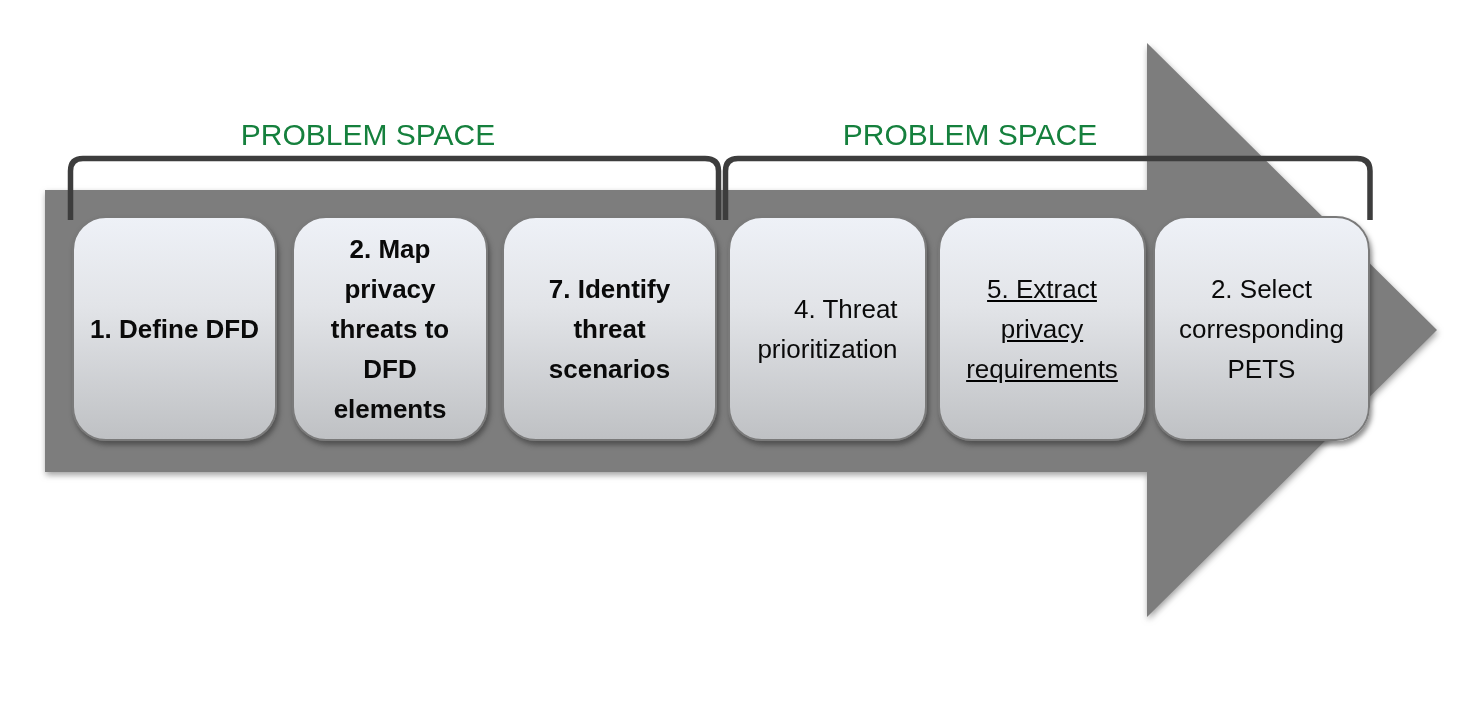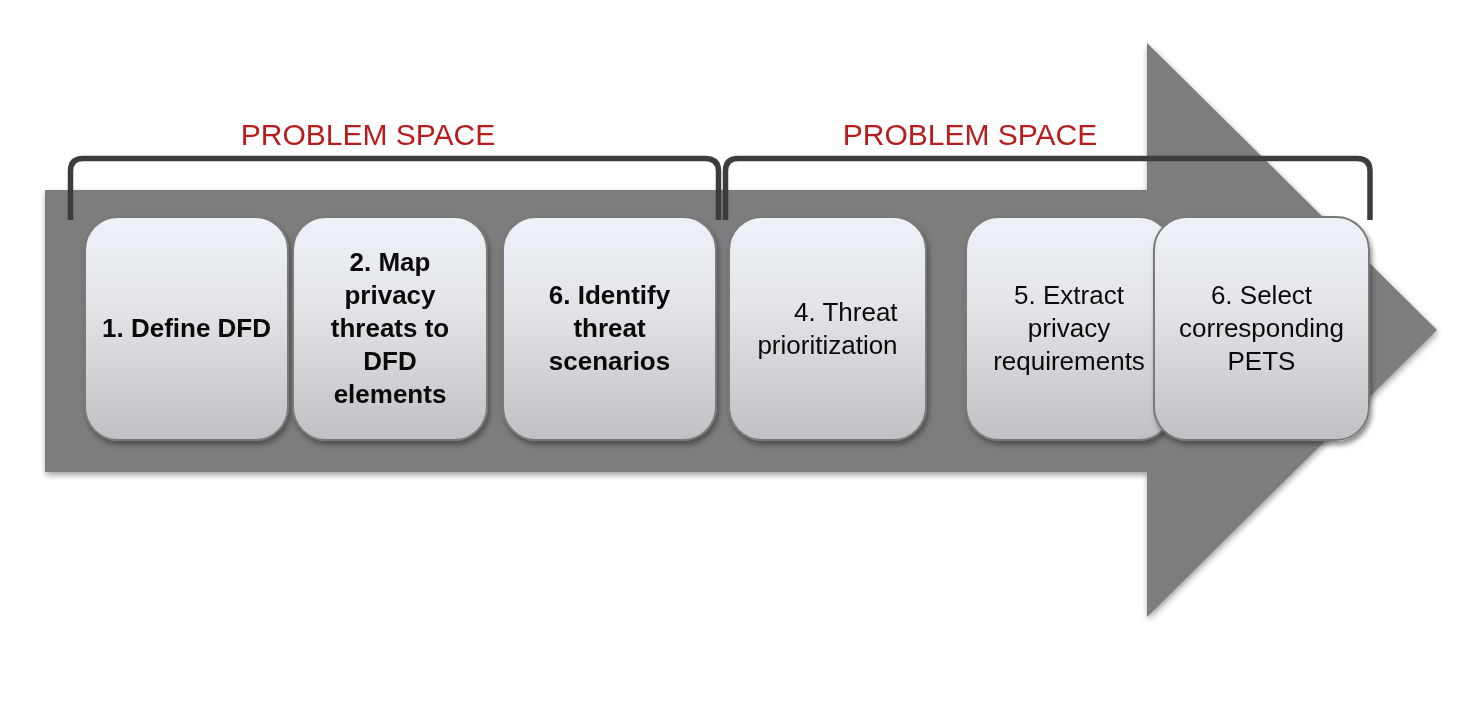--- a/index.html
+++ b/index.html
@@ -23,21 +23,21 @@
   }
   .arrow-shape {
     filter: drop-shadow(1px 3px 3px rgba(80,80,80,0.55));
   }
   .space-label {
     position: absolute;
     top: 119px;
     transform: translateX(-50%);
     font-size: 30px;
     line-height: 32px;
-    color: #b91c1c;
+    color: #15803d;
     white-space: nowrap;
     letter-spacing: 0px;
     z-index: 3;
   }
   .step-box {
     position: absolute;
     top: 216px;
     height: 225px;
     box-sizing: border-box;
     border: 2px solid #7a7a7a;
@@ -46,21 +46,21 @@
     box-shadow: 2px 4px 5px rgba(45,45,45,0.55);
     display: flex;
     align-items: center;
     justify-content: center;
     text-align: center;
     z-index: 2;
   }
   .step-label {
     white-space: pre-line;
     font-size: 26px;
-    line-height: 33px;
+    line-height: 40px;
     color: #0a0a0a;
     padding: 0 4px;
   }
   .step-box.bold .step-label {
     font-weight: bold;
   }
 </style>
 </head>
 <body>
 
@@ -69,48 +69,48 @@
   <svg id="arrow-svg" width="1472" height="711" viewBox="0 0 1472 711">
     <polygon class="arrow-shape" points="45,190 1147,190 1147,43 1437,330 1147,617 1147,472 45,472" fill="#7d7d7d"></polygon>
     <path d="M 70.5 220 L 70.5 171 Q 70.5 158.5 83 158.5 L 705 158.5 Q 718.5 158.5 718.5 171 L 718.5 220" fill="none" stroke-width="5.5" stroke-linecap="butt" stroke="#3d3d3d"></path>
     <path d="M 725.5 220 L 725.5 171 Q 725.5 158.5 738 158.5 L 1357 158.5 Q 1370 158.5 1370 171 L 1370 220" fill="none" stroke-width="5.5" stroke-linecap="butt" stroke="#3d3d3d"></path>
   </svg>
 
   <div class="space-label" style="left: 368px;">PROBLEM SPACE</div>
 
   <div class="space-label" style="left: 970px;">PROBLEM SPACE</div>
 
-  <div class="step-box bold" style="left: 84px; width: 205px; text-align: right;">
+  <div class="step-box bold" style="left: 72px; width: 205px; text-align: right;">
     <span class="step-label">1. Define DFD</span>
   </div>
 
   <div class="step-box bold" style="left: 292px; width: 196px;">
     <span class="step-label">2. Map
 privacy
 threats to
 DFD
 elements</span>
   </div>
 
   <div class="step-box bold" style="left: 502px; width: 215px;">
-    <span class="step-label">6. Identify
+    <span class="step-label">7. Identify
 threat
 scenarios</span>
   </div>
 
   <div class="step-box" style="left: 728px; width: 199px; text-align: right;">
     <span class="step-label">4. Threat
 prioritization</span>
   </div>
 
-  <div class="step-box" style="left: 965px; width: 208px;">
+  <div class="step-box" style="left: 938px; width: 208px; text-decoration: underline;">
     <span class="step-label">5. Extract
 privacy
 requirements</span>
   </div>
 
   <div class="step-box" style="left: 1153px; width: 217px;">
-    <span class="step-label">6. Select
+    <span class="step-label">2. Select
 corresponding
 PETS</span>
   </div>
 
 </div>
 
 </body></html>

